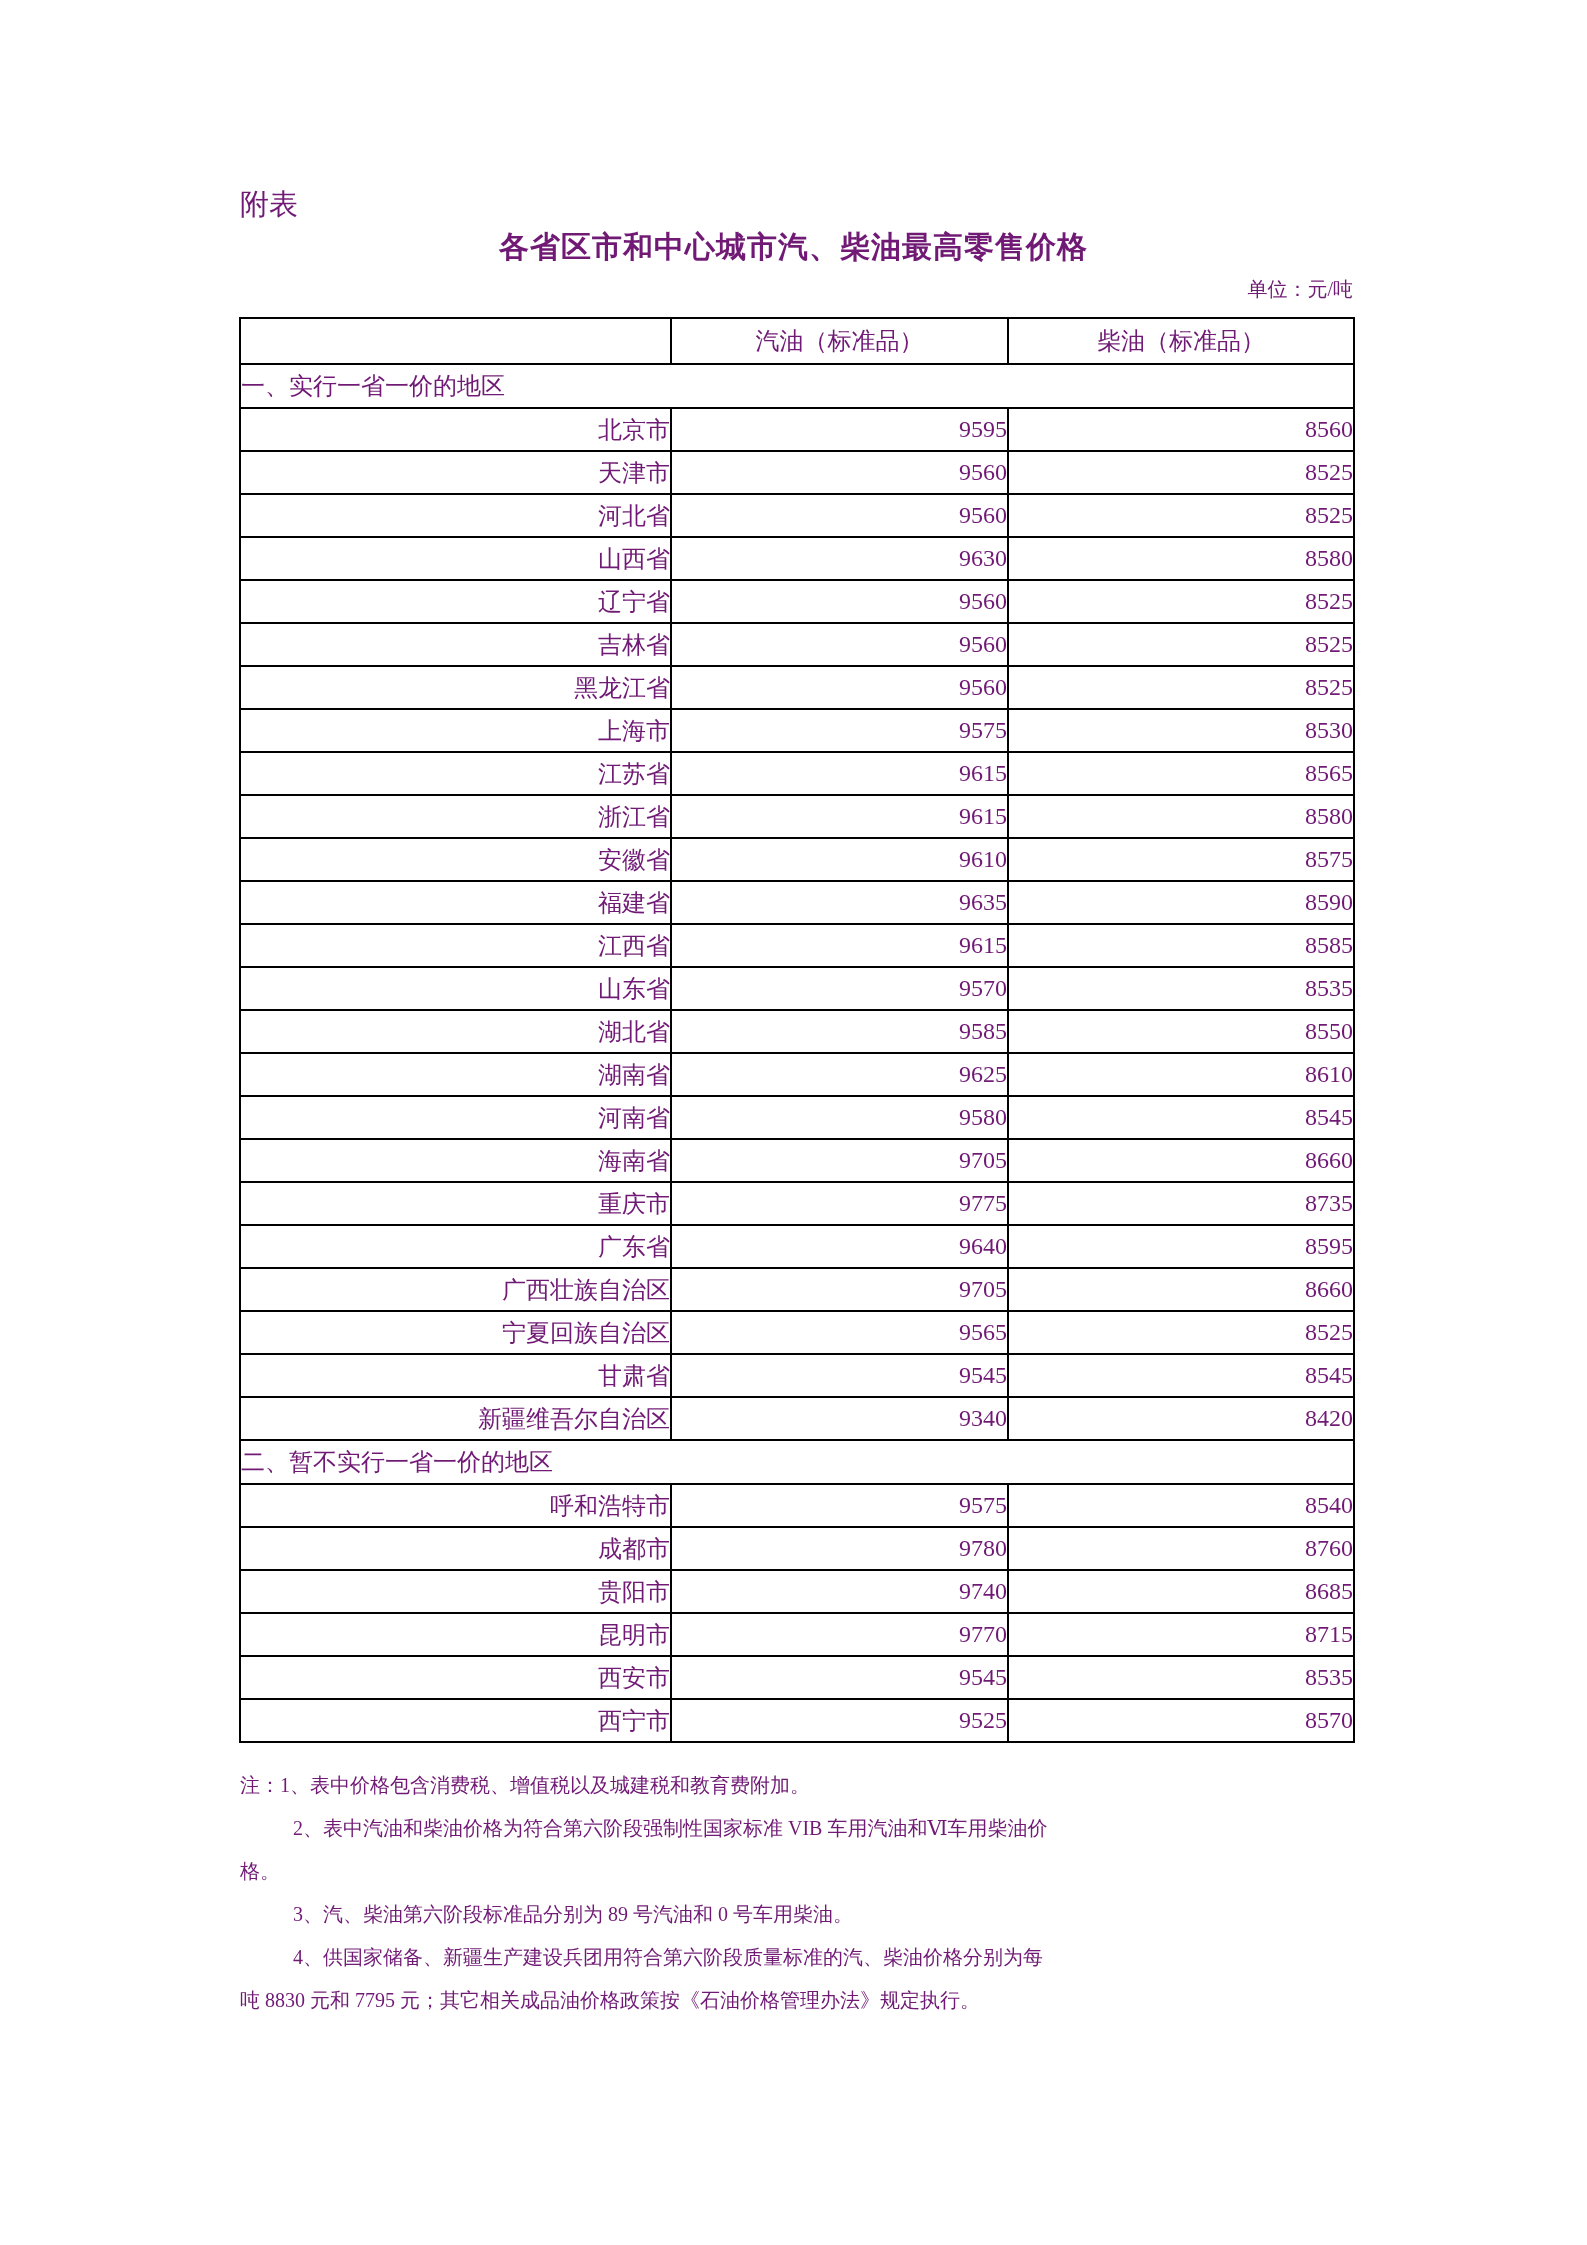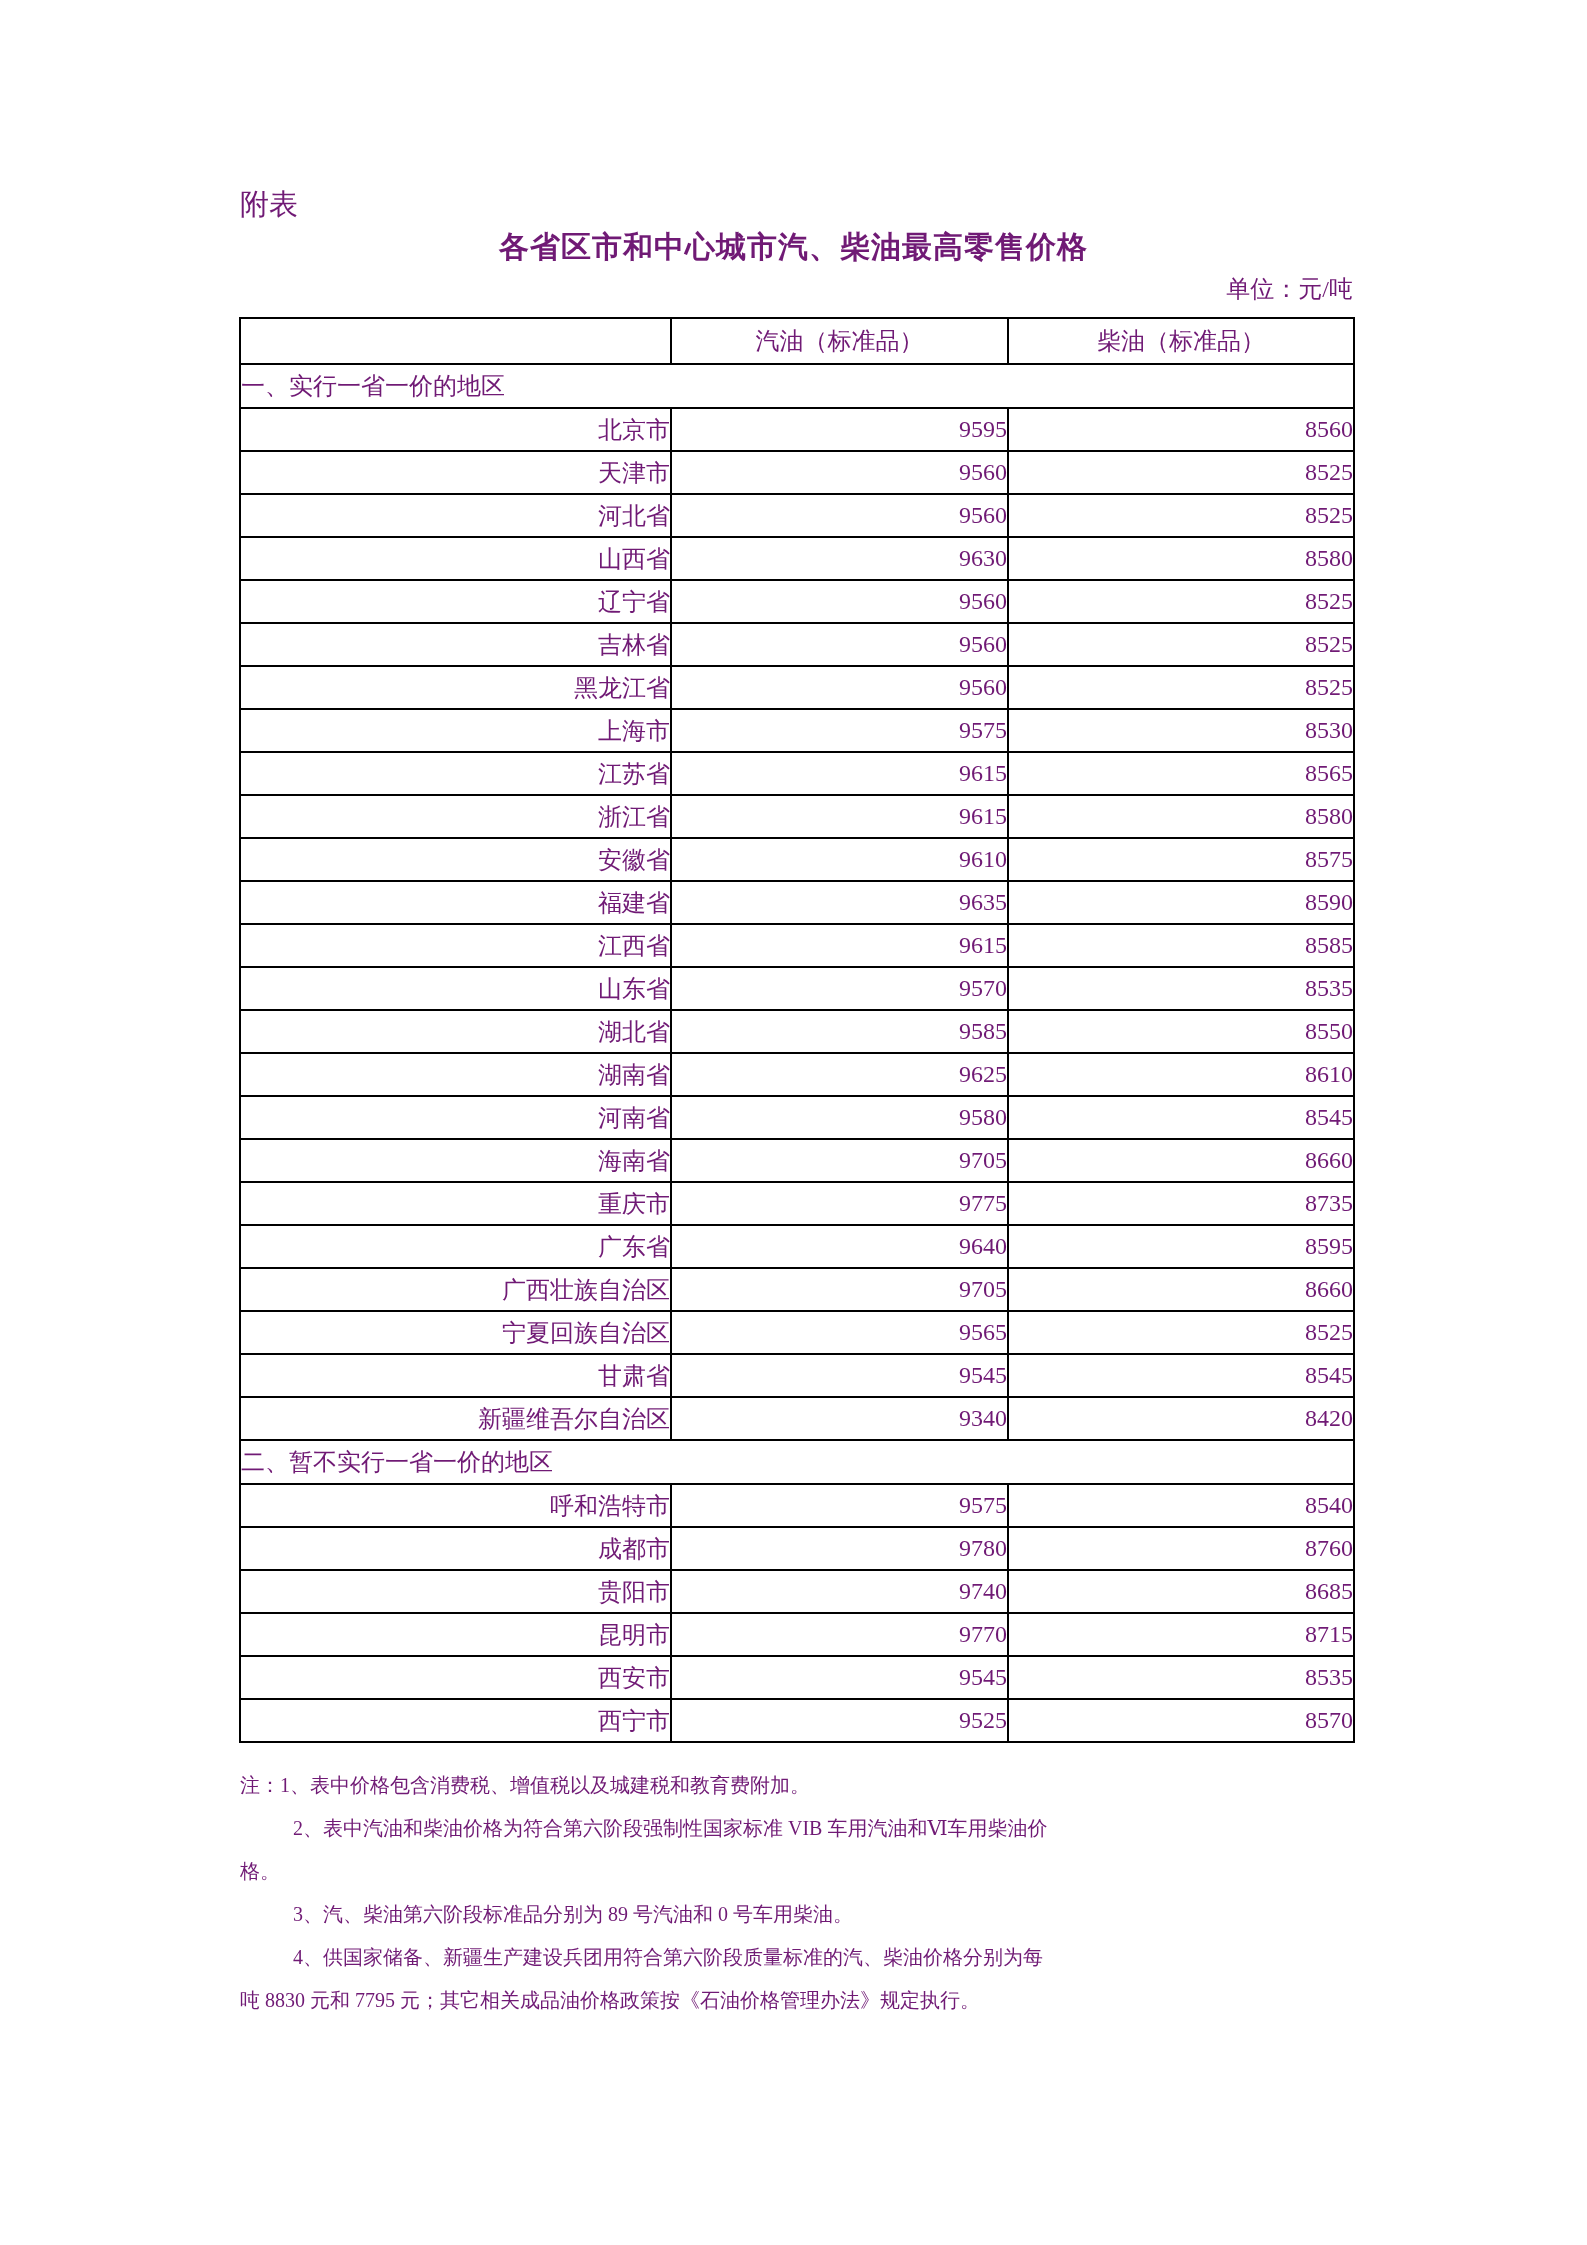--- a/index.html
+++ b/index.html
@@ -30,21 +30,21 @@
     font-size: 30px;
     letter-spacing: 1px;
     line-height: 38px;
   }
   .unit {
     position: absolute;
     left: 239px;
     top: 274px;
     width: 1114px;
     text-align: right;
-    font-size: 24px;
+    font-size: 20px;
     line-height: 30px;
   }
   table.price-table {
     position: absolute;
     left: 239px;
     top: 317px;
     width: 1114px;
     border-collapse: collapse;
     table-layout: fixed;
   }

